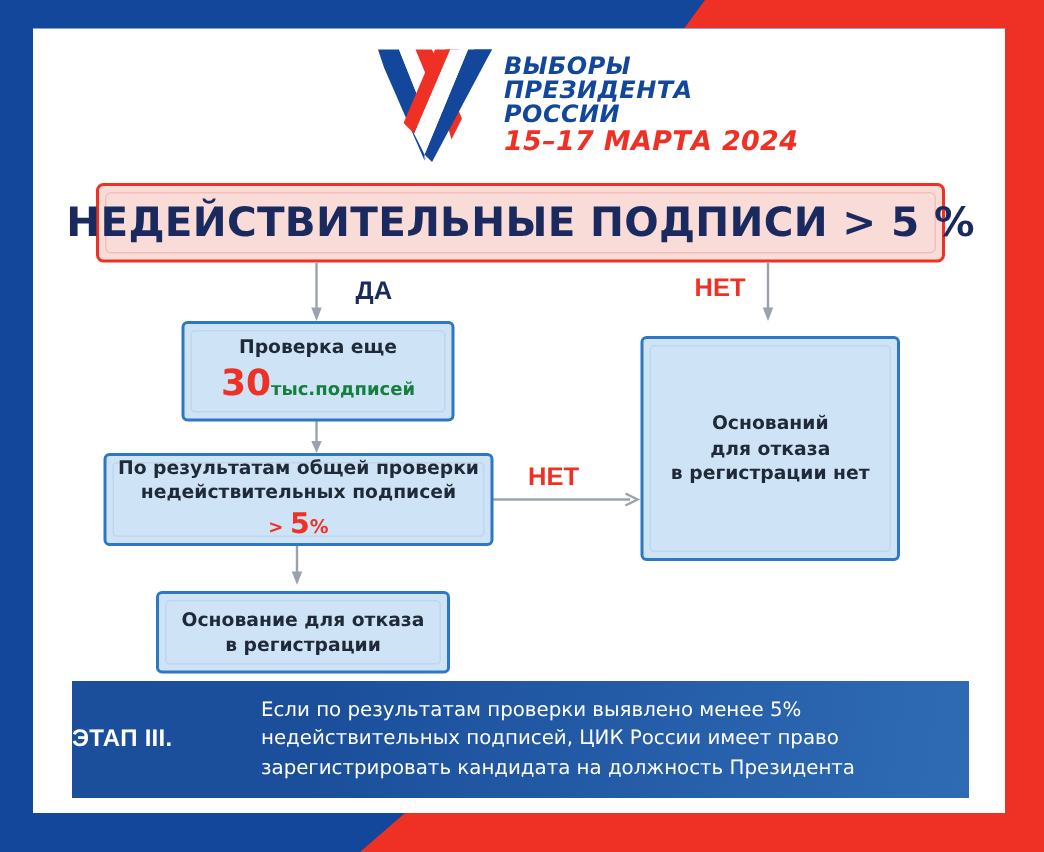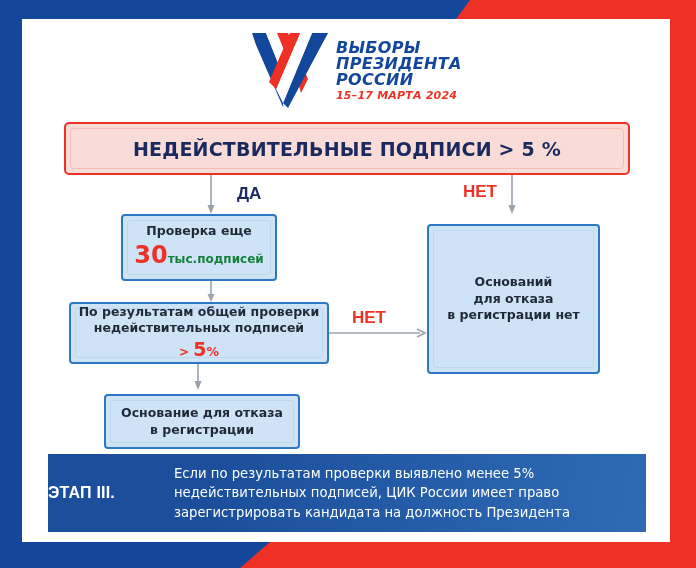--- a/index.html
+++ b/index.html
@@ -67,21 +67,21 @@
     color: #12479b;
     font-size: 16px;
     letter-spacing: 0.3px;
     white-space: nowrap;
   }
   .logo-l2 { font-size: 16px; }
   .logo-date {
     font-family: "DejaVu Sans", sans-serif;
     font-weight: bold; font-style: italic;
     color: #ee3124;
-    font-size: 11px;
+    font-size: 18px;
     letter-spacing: 0.2px;
     margin-top: 2px;
     white-space: nowrap;
   }
 
   
   .title-banner {
     position: absolute;
     left: 42px; top: 103px;
     width: 566px; height: 53px;
@@ -92,21 +92,21 @@
   }
   .title-inner {
     width: 100%; height: 100%;
     border: 1px solid #f3beb7;
     border-radius: 4px;
     display: flex; align-items: center; justify-content: center;
   }
   .title-text {
     font-family: "DejaVu Sans", sans-serif;
     font-weight: bold;
-    font-size: 19px;
+    font-size: 27px;
     color: #1b2a5e;
     letter-spacing: 0.2px;
     white-space: nowrap;
   }
 
   
   .fbox {
     position: absolute;
     background: #cfe3f6;
     border: 2px solid #2c78c4;
@@ -136,21 +136,21 @@
   }
   .sm-dark { font-size: 12px; color: #15803d; }
   .gt-red {
     color: #ee3124; font-weight: bold; font-size: 12px;
   }
   .five-red {
     color: #ee3124; font-weight: bold; font-size: 19px;
   }
   .pct-red { color: #ee3124; font-weight: bold; font-size: 12.5px; }
 
-  #box-check { left: 99px;  top: 195px; width: 156px; height: 67px; }
+  #box-check { left: 99px;  top: 195px; width: 182px; height: 67px; }
   #box-total { left: 47px;  top: 283px; width: 260px; height: 62px; }
   #box-refuse{ left: 82px;  top: 375px; width: 196px; height: 55px; }
   #box-noground { left: 405px; top: 205px; width: 173px; height: 150px; }
 
   
   .lbl {
     position: absolute;
     font-family: Liberation Sans, sans-serif;
     font-weight: bold;
     font-size: 17px;

